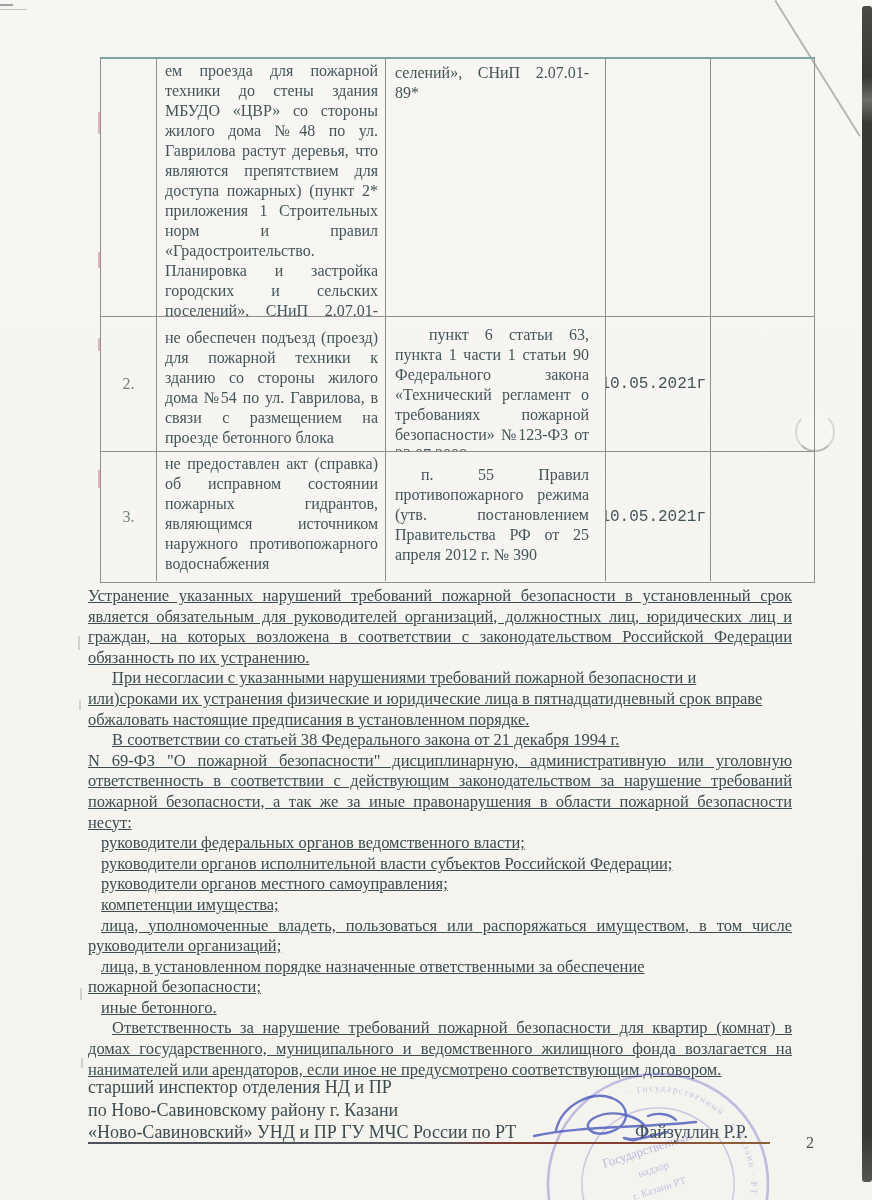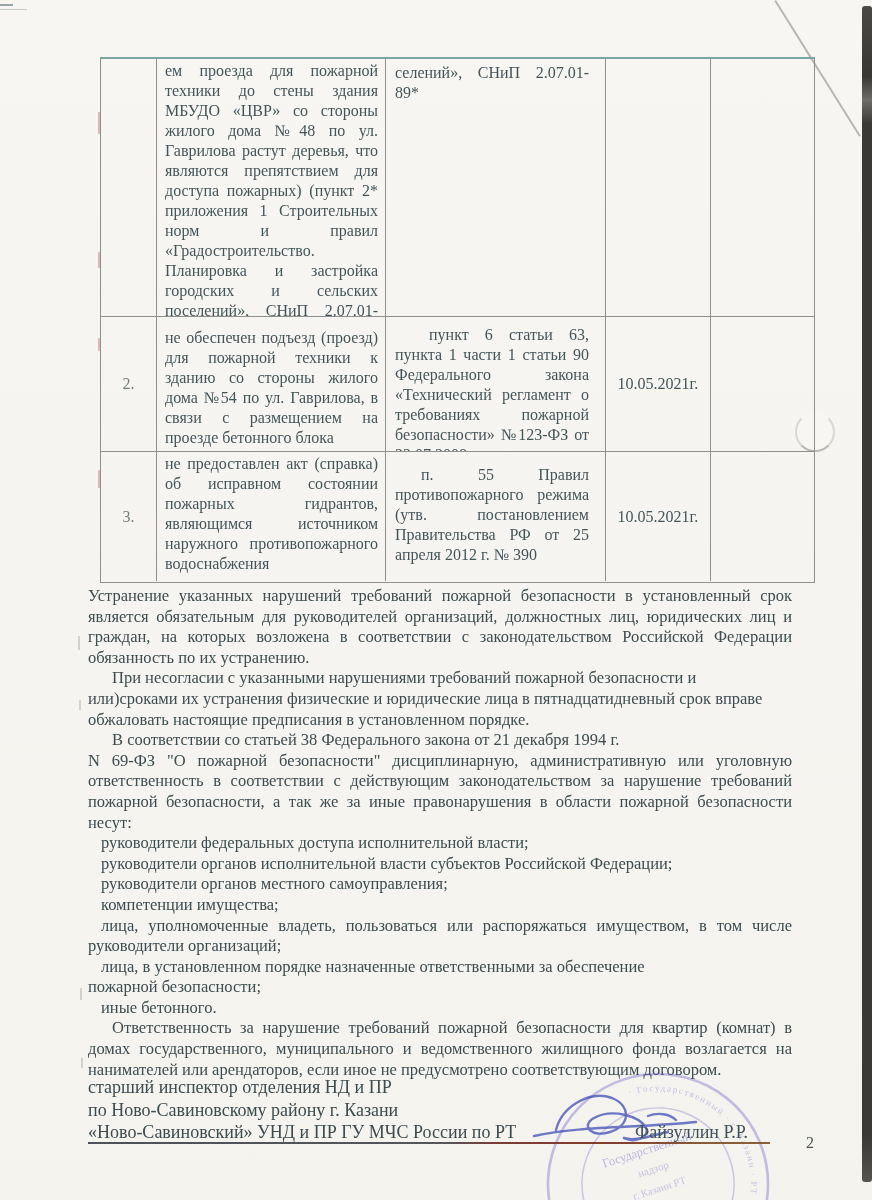--- a/index.html
+++ b/index.html
@@ -36,25 +36,25 @@
   .cell{border-right:1px solid #8f8f8d;border-bottom:1px solid #8f8f8d;
     box-sizing:border-box;overflow:hidden;}
   .cell.last-col{border-right:none;}
   .cell.last-row{border-bottom:none;}
   .cell.num{display:flex;align-items:center;justify-content:center;color:#73807f;}
   .cell.viol{padding:2px 7px 0 8px;text-align:justify;}
   .cell.viol.pt{padding-top:11px;}
   .cell.basis{padding:4px 16px 0 9px;text-align:justify;}
   .cell.basis.ind1{padding-top:8px;text-indent:34px;}
   .cell.basis.ind2{padding-top:13px;text-indent:26px;}
-  .cell.date{display:flex;align-items:center;justify-content:center;}
+  .cell.date{display:flex;align-items:center;justify-content:center;font-family:Liberation Mono, monospace;}
 
   
   .bodytext{position:absolute;left:88px;top:586px;width:704px;
-    font-size:16.5px;line-height:20.6px;color:#3c4c50;}
+    font-size:16.5px;line-height:20.6px;color:#3c4c50;text-decoration:underline;}
   .bodytext p{margin:0;text-align:justify;white-space:pre-line;}
   .p-indent{text-indent:24px;}
   .p-list{text-indent:13px;}
 
   
   .sigblock{position:absolute;left:88px;top:1076px;width:704px;
     font-size:18px;line-height:22.5px;color:#3c4c50;}
   .sigrow{position:relative;display:flex;align-items:baseline;width:682px;}
   .sigrow .org{white-space:nowrap;}
   .sigrow .name{position:absolute;right:22px;top:0;color:#41525a;}
@@ -107,21 +107,21 @@
     <div class="cell last-col last-row"></div>
   </div>
 
   <div class="bodytext">
     <p>Устранение указанных нарушений требований пожарной безопасности в  установленный срок является обязательным для руководителей организаций, должностных лиц, юридических лиц  и граждан, на которых возложена в соответствии с законодательством Российской Федерации обязанность по их устранению.</p>
     <p class="p-indent">При  несогласии с указанными нарушениями требований пожарной безопасности и
 или)сроками их устранения физические и юридические лица в пятнадцатидневный срок вправе
 обжаловать  настоящие предписания в установленном порядке.</p>
     <p class="p-indent">В  соответствии со статьей 38 Федерального закона от 21 декабря 1994 г.
 N 69-ФЗ "О пожарной безопасности" дисциплинарную, административную или уголовную ответственность в соответствии с действующим законодательством за нарушение требований пожарной безопасности, а так же за иные правонарушения в области пожарной безопасности несут:</p>
-    <p class="p-list">руководители федеральных доступа исполнительной власти;</p>
+    <p class="p-list">руководители федеральных органов ведомственного власти;</p>
     <p class="p-list">руководители органов исполнительной власти субъектов Российской Федерации;</p>
     <p class="p-list">руководители органов местного самоуправления;</p>
     <p class="p-list">компетенции имущества;</p>
     <p class="p-list">лица,  уполномоченные владеть, пользоваться или распоряжаться имуществом, в том числе руководители организаций;</p>
     <p class="p-list">лица, в установленном порядке назначенные ответственными за обеспечение
 пожарной безопасности;</p>
     <p class="p-list">иные бетонного.</p>
     <p class="p-indent">Ответственность за нарушение требований пожарной безопасности для квартир (комнат) в домах государственного, муниципального и ведомственного жилищного фонда возлагается на нанимателей или арендаторов, если иное не предусмотрено соответствующим договором.</p>
   </div>
 

